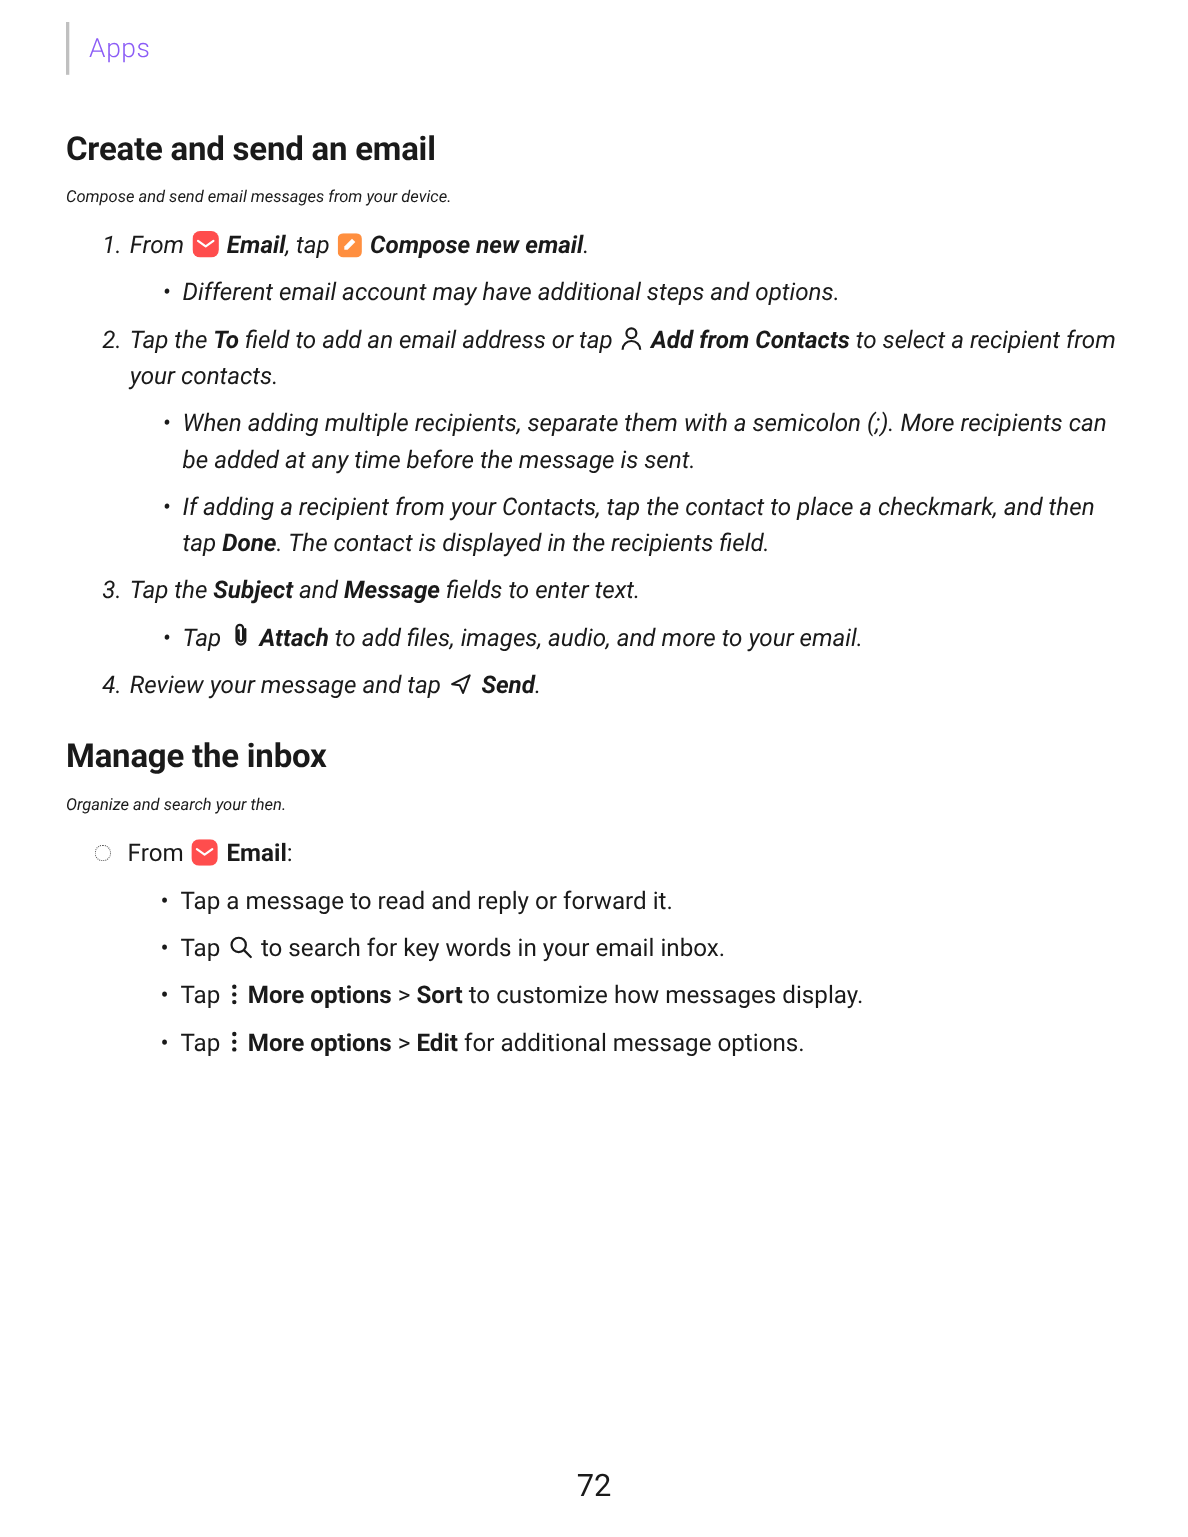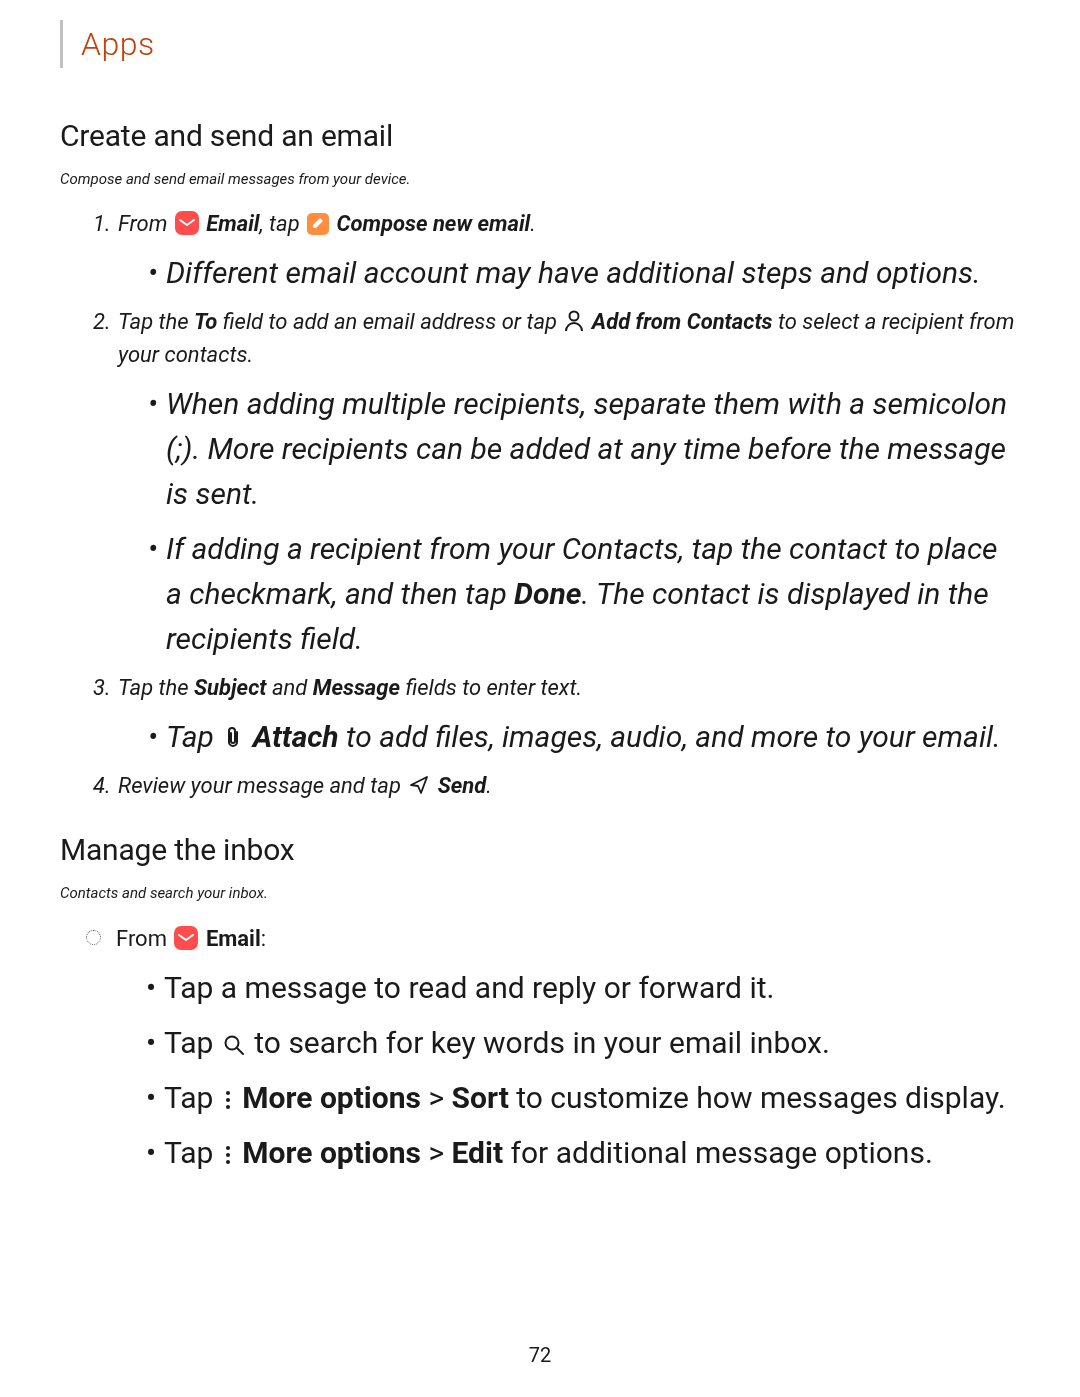--- a/index.html
+++ b/index.html
@@ -21,28 +21,28 @@
     align-items: center;
     margin-bottom: 50px;
   }
   .breadcrumb-bar {
     width: 3px;
     height: 48px;
     background: #c0c0c0;
     margin-right: 18px;
   }
   .breadcrumb {
-    font-size: 32px;
+    font-size: 24px;
     font-weight: 300;
-    color: #c2410c;
+    color: #8b5cf6;
     letter-spacing: 0.5px;
   }
   h2.section {
     font-size: 30px;
-    font-weight: 400;
+    font-weight: 700;
     margin: 0 0 16px 0;
     letter-spacing: -0.2px;
   }
   p.lead {
     font-size: 15px;
     margin: 0 0 18px 0;
     line-height: 1.35;
     font-style: italic;
   }
   ol.steps {
@@ -57,21 +57,21 @@
     margin-bottom: 10px;
     padding-left: 2px;
   }
   ul.sub {
     list-style: none;
     padding-left: 30px;
     margin: 10px 0 0 0;
   }
   ul.sub > li {
     position: relative;
-    font-size: 30px;
+    font-size: 22px;
     line-height: 1.5;
     margin-bottom: 10px;
     padding-left: 18px;
   }
   ul.sub > li::before {
     content: "•";
     position: absolute;
     left: 0;
     top: 0;
     color: #1a1a1a;
@@ -103,21 +103,21 @@
     margin: 0 2px;
   }
   .icon.mid { vertical-align: -4px; }
   .icon svg { display: block; }
   .pagenum {
     position: absolute;
     bottom: 30px;
     left: 0;
     right: 0;
     text-align: center;
-    font-size: 20px;
+    font-size: 28px;
   }
 </style>
 </head>
 <body>
 
 <div class="page">
 
   <div class="breadcrumb-wrap">
     <div class="breadcrumb-bar"></div>
     <div class="breadcrumb">Apps</div>
@@ -186,21 +186,21 @@
       <span class="icon">
         <svg width="22" height="22" viewBox="0 0 22 22">
             <path d="M3 11 L19 3 L13 19 L10 12 Z" fill="none" stroke="#1a1a1a" stroke-width="1.8" stroke-linejoin="round"></path>
           </svg>
       </span>
       <span class="b">Send</span><span>.</span>
     </li>
   </ol>
 
   <h2 class="section">Manage the inbox</h2>
-  <p class="lead">Contacts and search your inbox.</p>
+  <p class="lead">Organize and search your then.</p>
 
   <ul class="dotbullet">
     <li>
       <span class="ring"></span>
       <span>From </span>
       <span class="icon mid">
         <svg width="24" height="24" viewBox="0 0 24 24">
             <rect x="0" y="0" width="24" height="24" rx="7" fill="#ff4d4d"></rect>
             <path d="M5 9 l7 5 l7 -5" fill="none" stroke="#fff" stroke-width="2" stroke-linecap="round" stroke-linejoin="round"></path>
           </svg>

